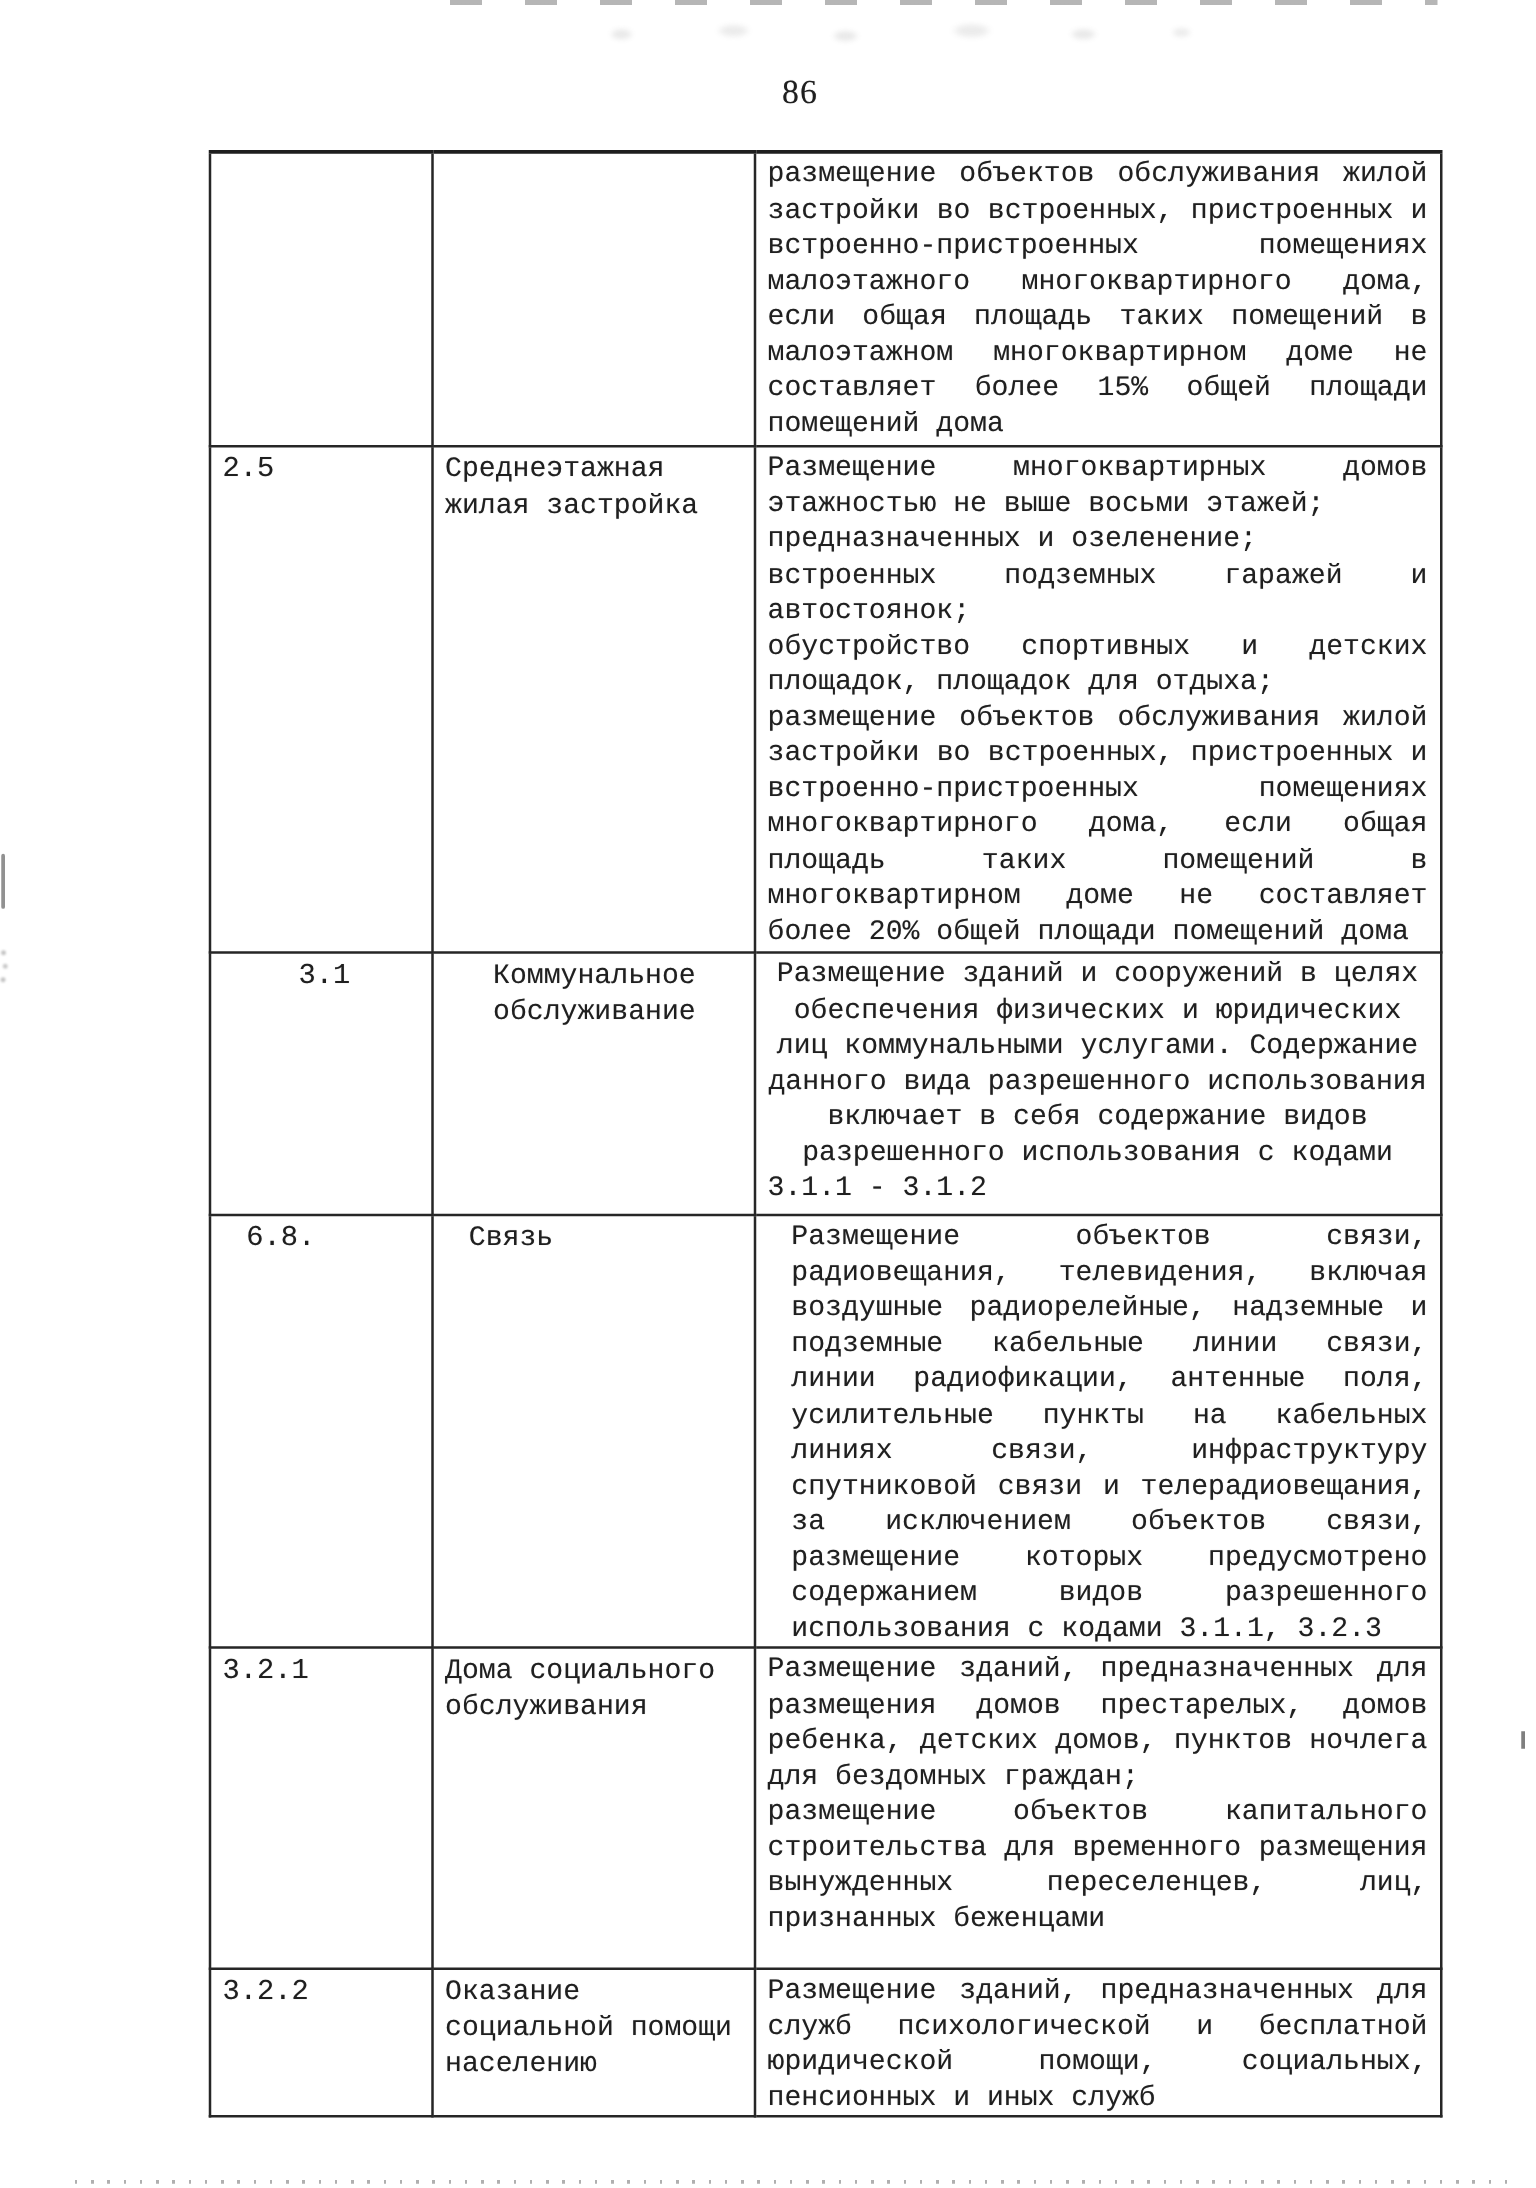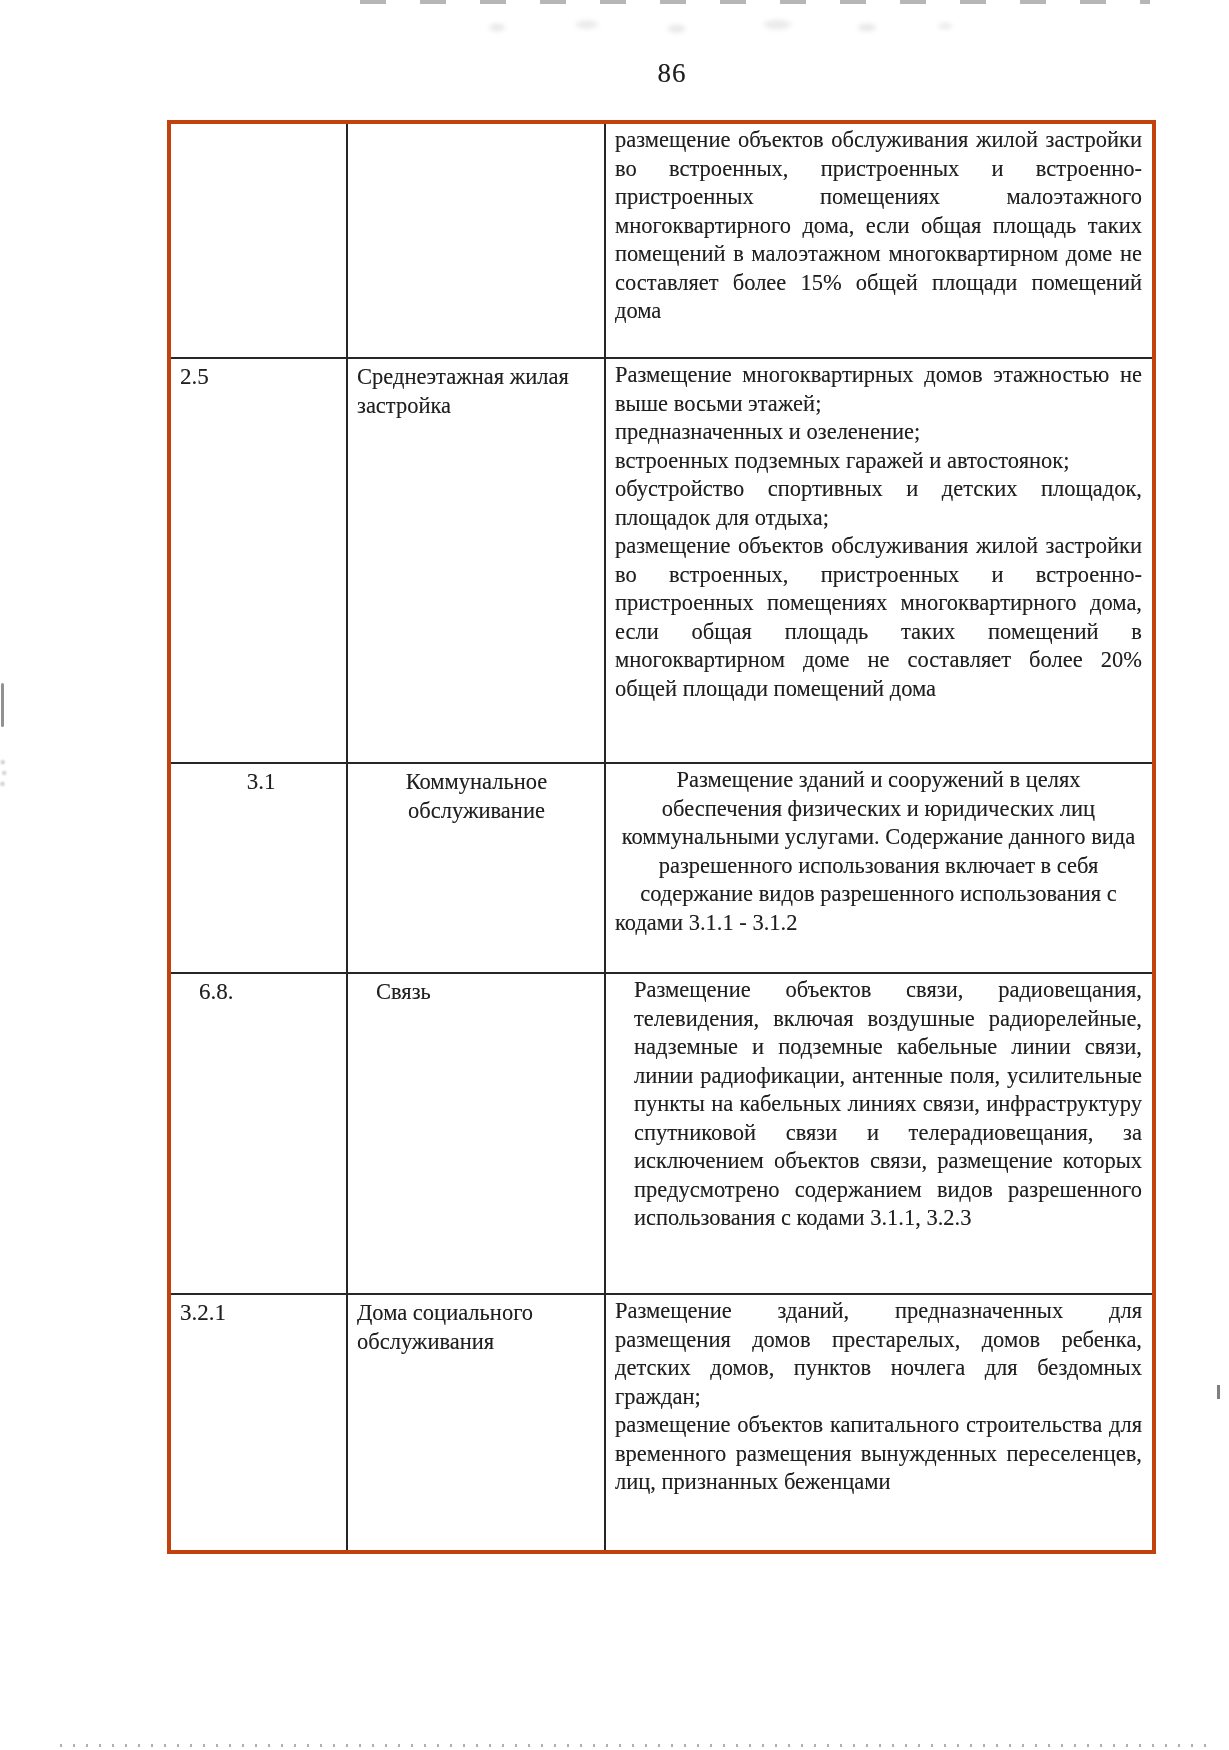--- a/index.html
+++ b/index.html
@@ -2,29 +2,30 @@
 <html lang="ru"><head>
 <meta charset="utf-8">
 <style>
   html,body{margin:0;padding:0;}
   body{
     width:1229px;height:1750px;position:relative;background:#ffffff;
     font-family:"Liberation Serif", serif;color:#1f1f1f;overflow:hidden;
   }
   
   .page-number{
-    position:absolute;top:58px;left:607px;width:130px;text-align:center;
+    position:absolute;top:58px;left:575px;width:130px;text-align:center;
     font-size:27px;letter-spacing:1px;
     text-shadow:0 0 .6px rgba(30,30,30,.45);
   }
   
   table.zoning{
     position:absolute;left:167px;top:120px;width:985px;
     border-collapse:collapse;table-layout:fixed;
-    border:4px solid #c2410c;
+    border:2px solid #c2410c;
+    font-family:Liberation Mono, monospace;
   }
   table.zoning col.c-code{width:178px;}
   table.zoning col.c-name{width:258px;}
   table.zoning col.c-desc{width:549px;}
   table.zoning td{
     border:2px solid #262626;vertical-align:top;overflow:hidden;
     text-shadow:0 0 .6px rgba(30,30,30,.4);
   }
   table.zoning tr:nth-child(1) td{height:230px;border-top:3px solid #1e1e1e;}
   table.zoning tr:nth-child(2) td{height:400px;}
@@ -138,16 +139,23 @@
 
     <tr>
       <td class="code-cell">3.2.1</td>
       <td class="name-cell">Дома социального обслуживания</td>
       <td class="desc-cell">
         <p>Размещение зданий, предназначенных для размещения домов престарелых, домов ребенка, детских домов, пунктов ночлега для бездомных граждан;</p>
         <p>размещение объектов капитального строительства для временного размещения вынужденных переселенцев, лиц, признанных беженцами</p>
       </td>
     </tr>
 
+    <tr>
+      <td class="code-cell">3.2.2</td>
+      <td class="name-cell">Оказание социальной помощи населению</td>
+      <td class="desc-cell">
+        <p>Размещение зданий, предназначенных для служб психологической и бесплатной юридической помощи, социальных, пенсионных и иных служб</p>
+      </td>
+    </tr>
   </tbody>
     </table>
 
 </div>
 
 </body></html>

